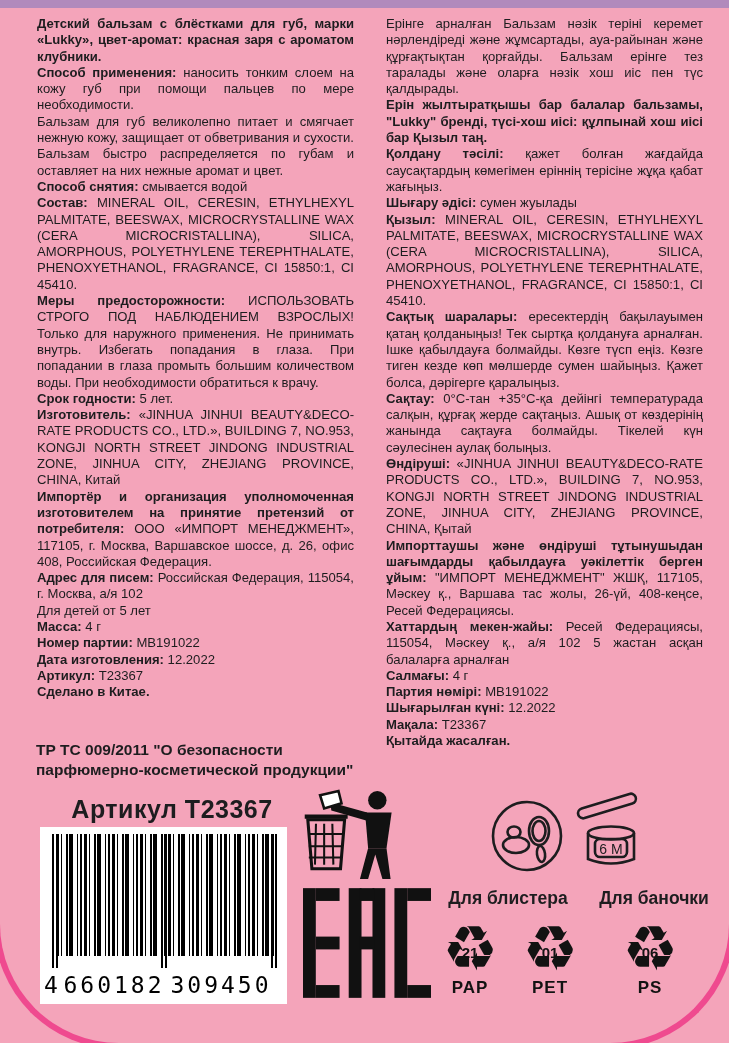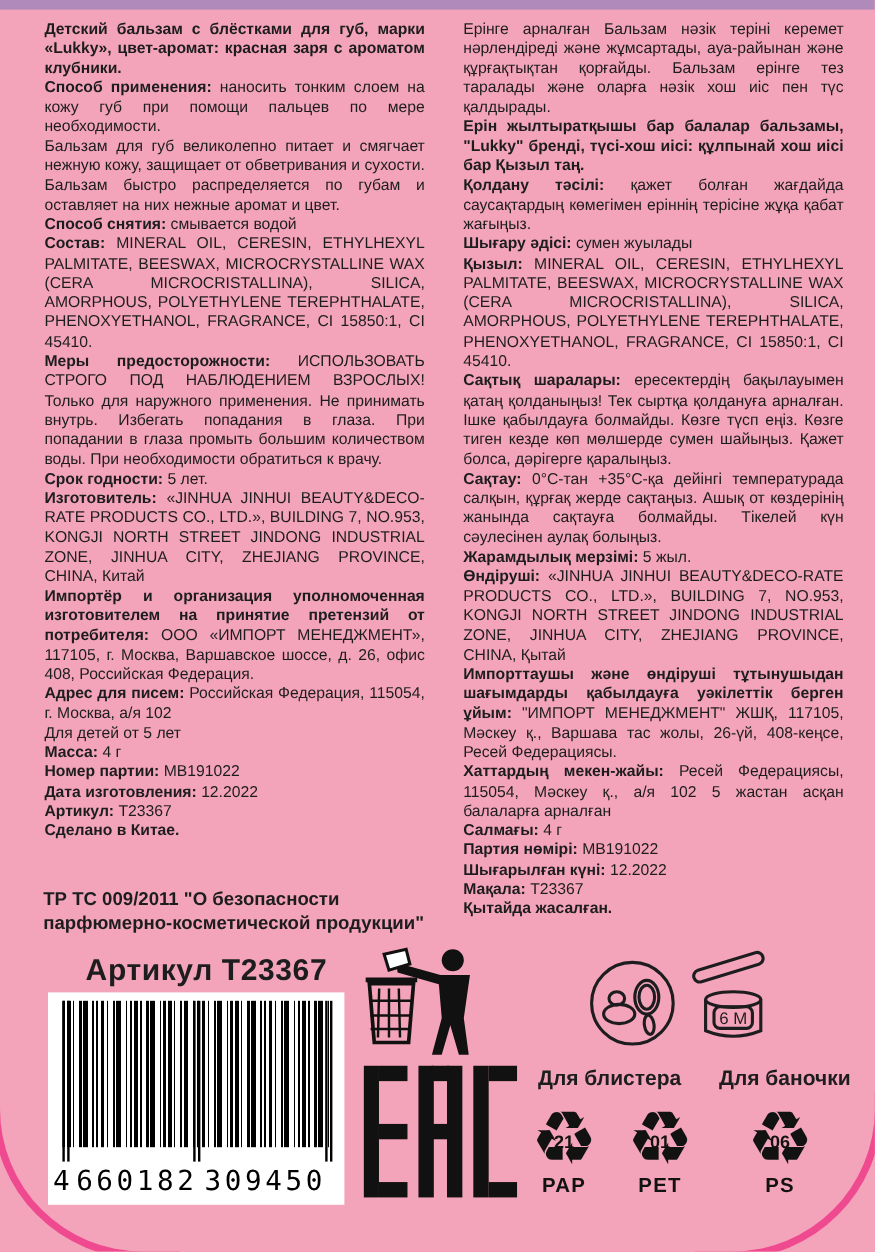--- a/index.html
+++ b/index.html
@@ -80,21 +80,20 @@
       <p class="para"><b>Сделано в Китае.</b></p>
     </div>
   <div class="col" id="col-right">
       <p class="para"><span>Ерінге арналған Бальзам нәзік теріні керемет нәрлендіреді және жұмсартады, ауа-райынан және құрғақтықтан қорғайды. Бальзам ерінге тез таралады және оларға нәзік хош иіс пен түс қалдырады.</span></p>
       <p class="para"><b>Ерін жылтыратқышы бар балалар бальзамы, "Lukky" бренді, түсі-хош иісі: құлпынай хош иісі бар Қызыл таң.</b></p>
       <p class="para"><b>Қолдану тәсілі:</b> <span>қажет болған жағдайда саусақтардың көмегімен еріннің терісіне жұқа қабат жағыңыз.</span></p>
       <p class="para"><b>Шығару әдісі:</b> <span>сумен жуылады</span></p>
       <p class="para"><b>Қызыл:</b> <span>MINERAL OIL, CERESIN, ETHYLHEXYL PALMITATE, BEESWAX, MICROCRYSTALLINE WAX (CERA MICROCRISTALLINA), SILICA, AMORPHOUS, POLYETHYLENE TEREPHTHALATE, PHENOXYETHANOL, FRAGRANCE, CI 15850:1, CI 45410.</span></p>
       <p class="para"><b>Сақтық шаралары:</b> <span>ересектердің бақылауымен қатаң қолданыңыз! Тек сыртқа қолдануға арналған. Ішке қабылдауға болмайды. Көзге түсп еңіз. Көзге тиген кезде көп мөлшерде сумен шайыңыз. Қажет болса, дәрігерге қаралыңыз.</span></p>
       <p class="para"><b>Сақтау:</b> <span>0°С-тан +35°С-қа дейінгі температурада салқын, құрғақ жерде сақтаңыз. Ашық от көздерінің жанында сақтауға болмайды. Тікелей күн сәулесінен аулақ болыңыз.</span></p>
-      <p class="para"><b>Жарамдылық мерзімі:</b> <span>5 жыл.</span></p>
       <p class="para"><b>Өндіруші:</b> <span>«JINHUA JINHUI BEAUTY&amp;DECO-RATE PRODUCTS CO., LTD.», BUILDING 7, NO.953, KONGJI NORTH STREET JINDONG INDUSTRIAL ZONE, JINHUA CITY, ZHEJIANG PROVINCE, CHINA, Қытай</span></p>
       <p class="para"><b>Импорттаушы және өндіруші тұтынушыдан шағымдарды қабылдауға уәкілеттік берген ұйым:</b> <span>"ИМПОРТ МЕНЕДЖМЕНТ" ЖШҚ, 117105, Мәскеу қ., Варшава тас жолы, 26-үй, 408-кеңсе, Ресей Федерациясы.</span></p>
       <p class="para"><b>Хаттардың мекен-жайы:</b> <span>Ресей Федерациясы, 115054, Мәскеу қ., а/я 102 5 жастан асқан балаларға арналған</span></p>
       <p class="para"><b>Салмағы:</b> <span>4 г</span></p>
       <p class="para"><b>Партия нөмірі:</b> <span>MB191022</span></p>
       <p class="para"><b>Шығарылған күні:</b> <span>12.2022</span></p>
       <p class="para"><b>Мақала:</b> <span>T23367</span></p>
       <p class="para"><b>Қытайда жасалған.</b></p>
     </div>
 </div>

